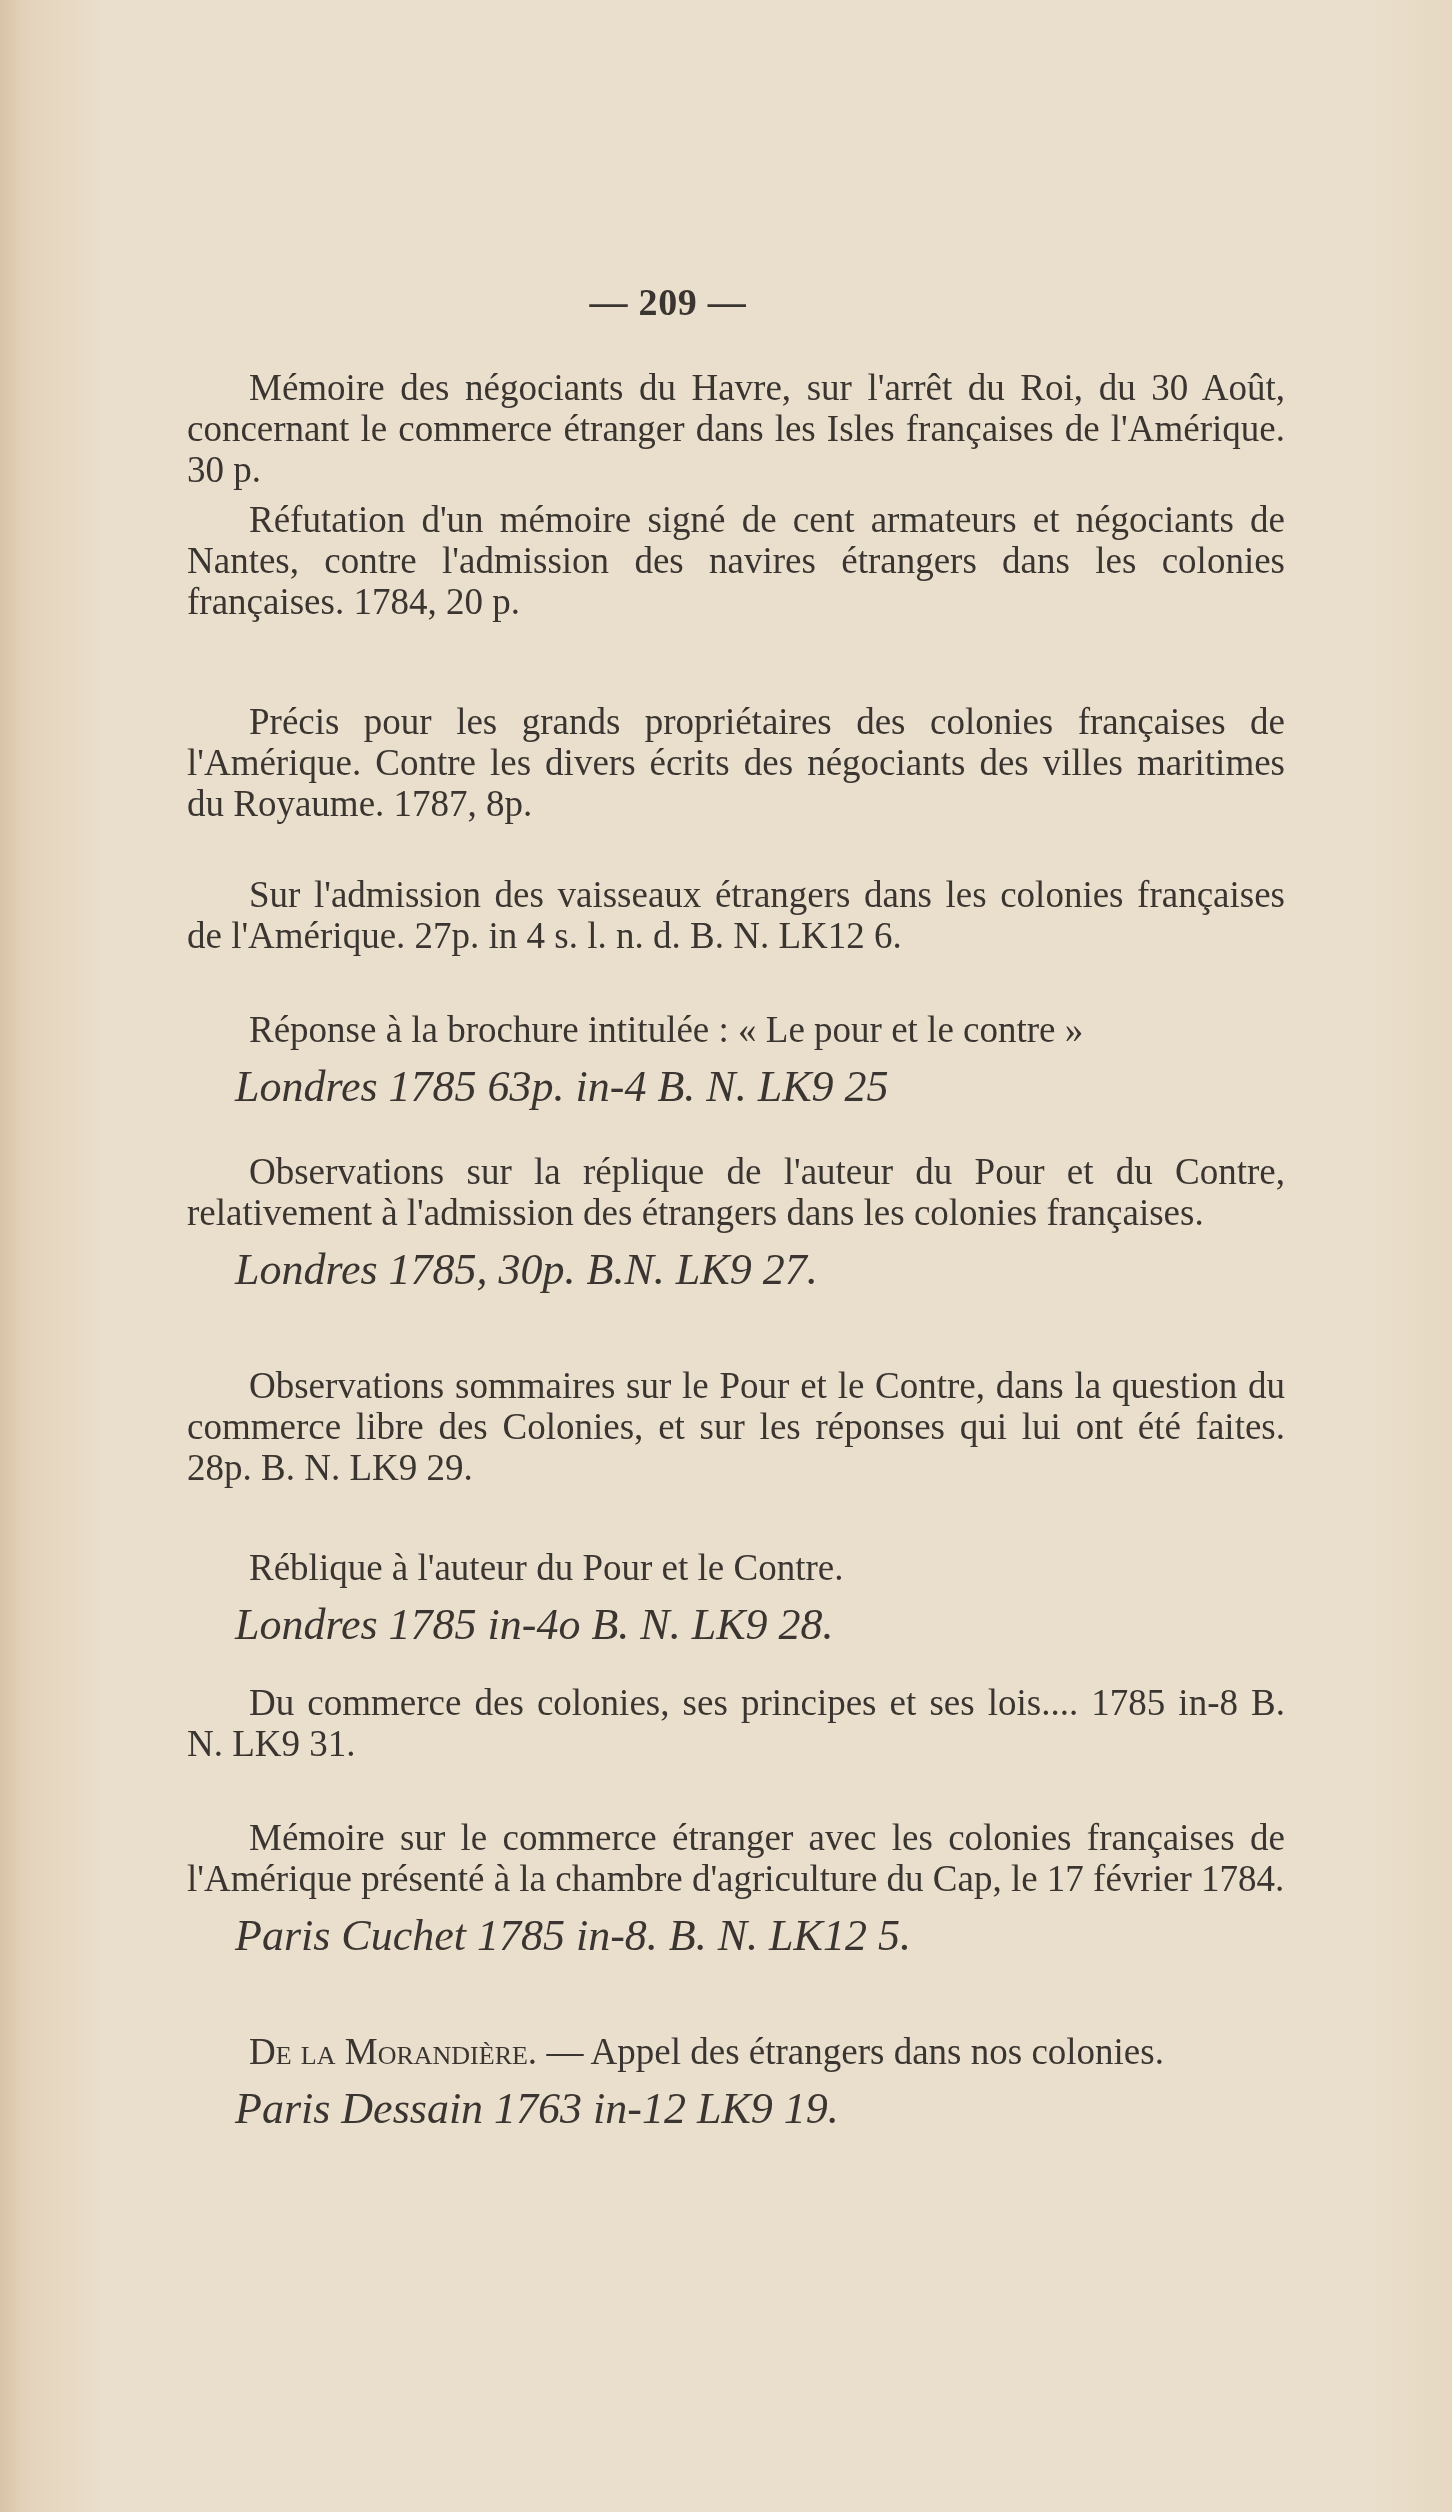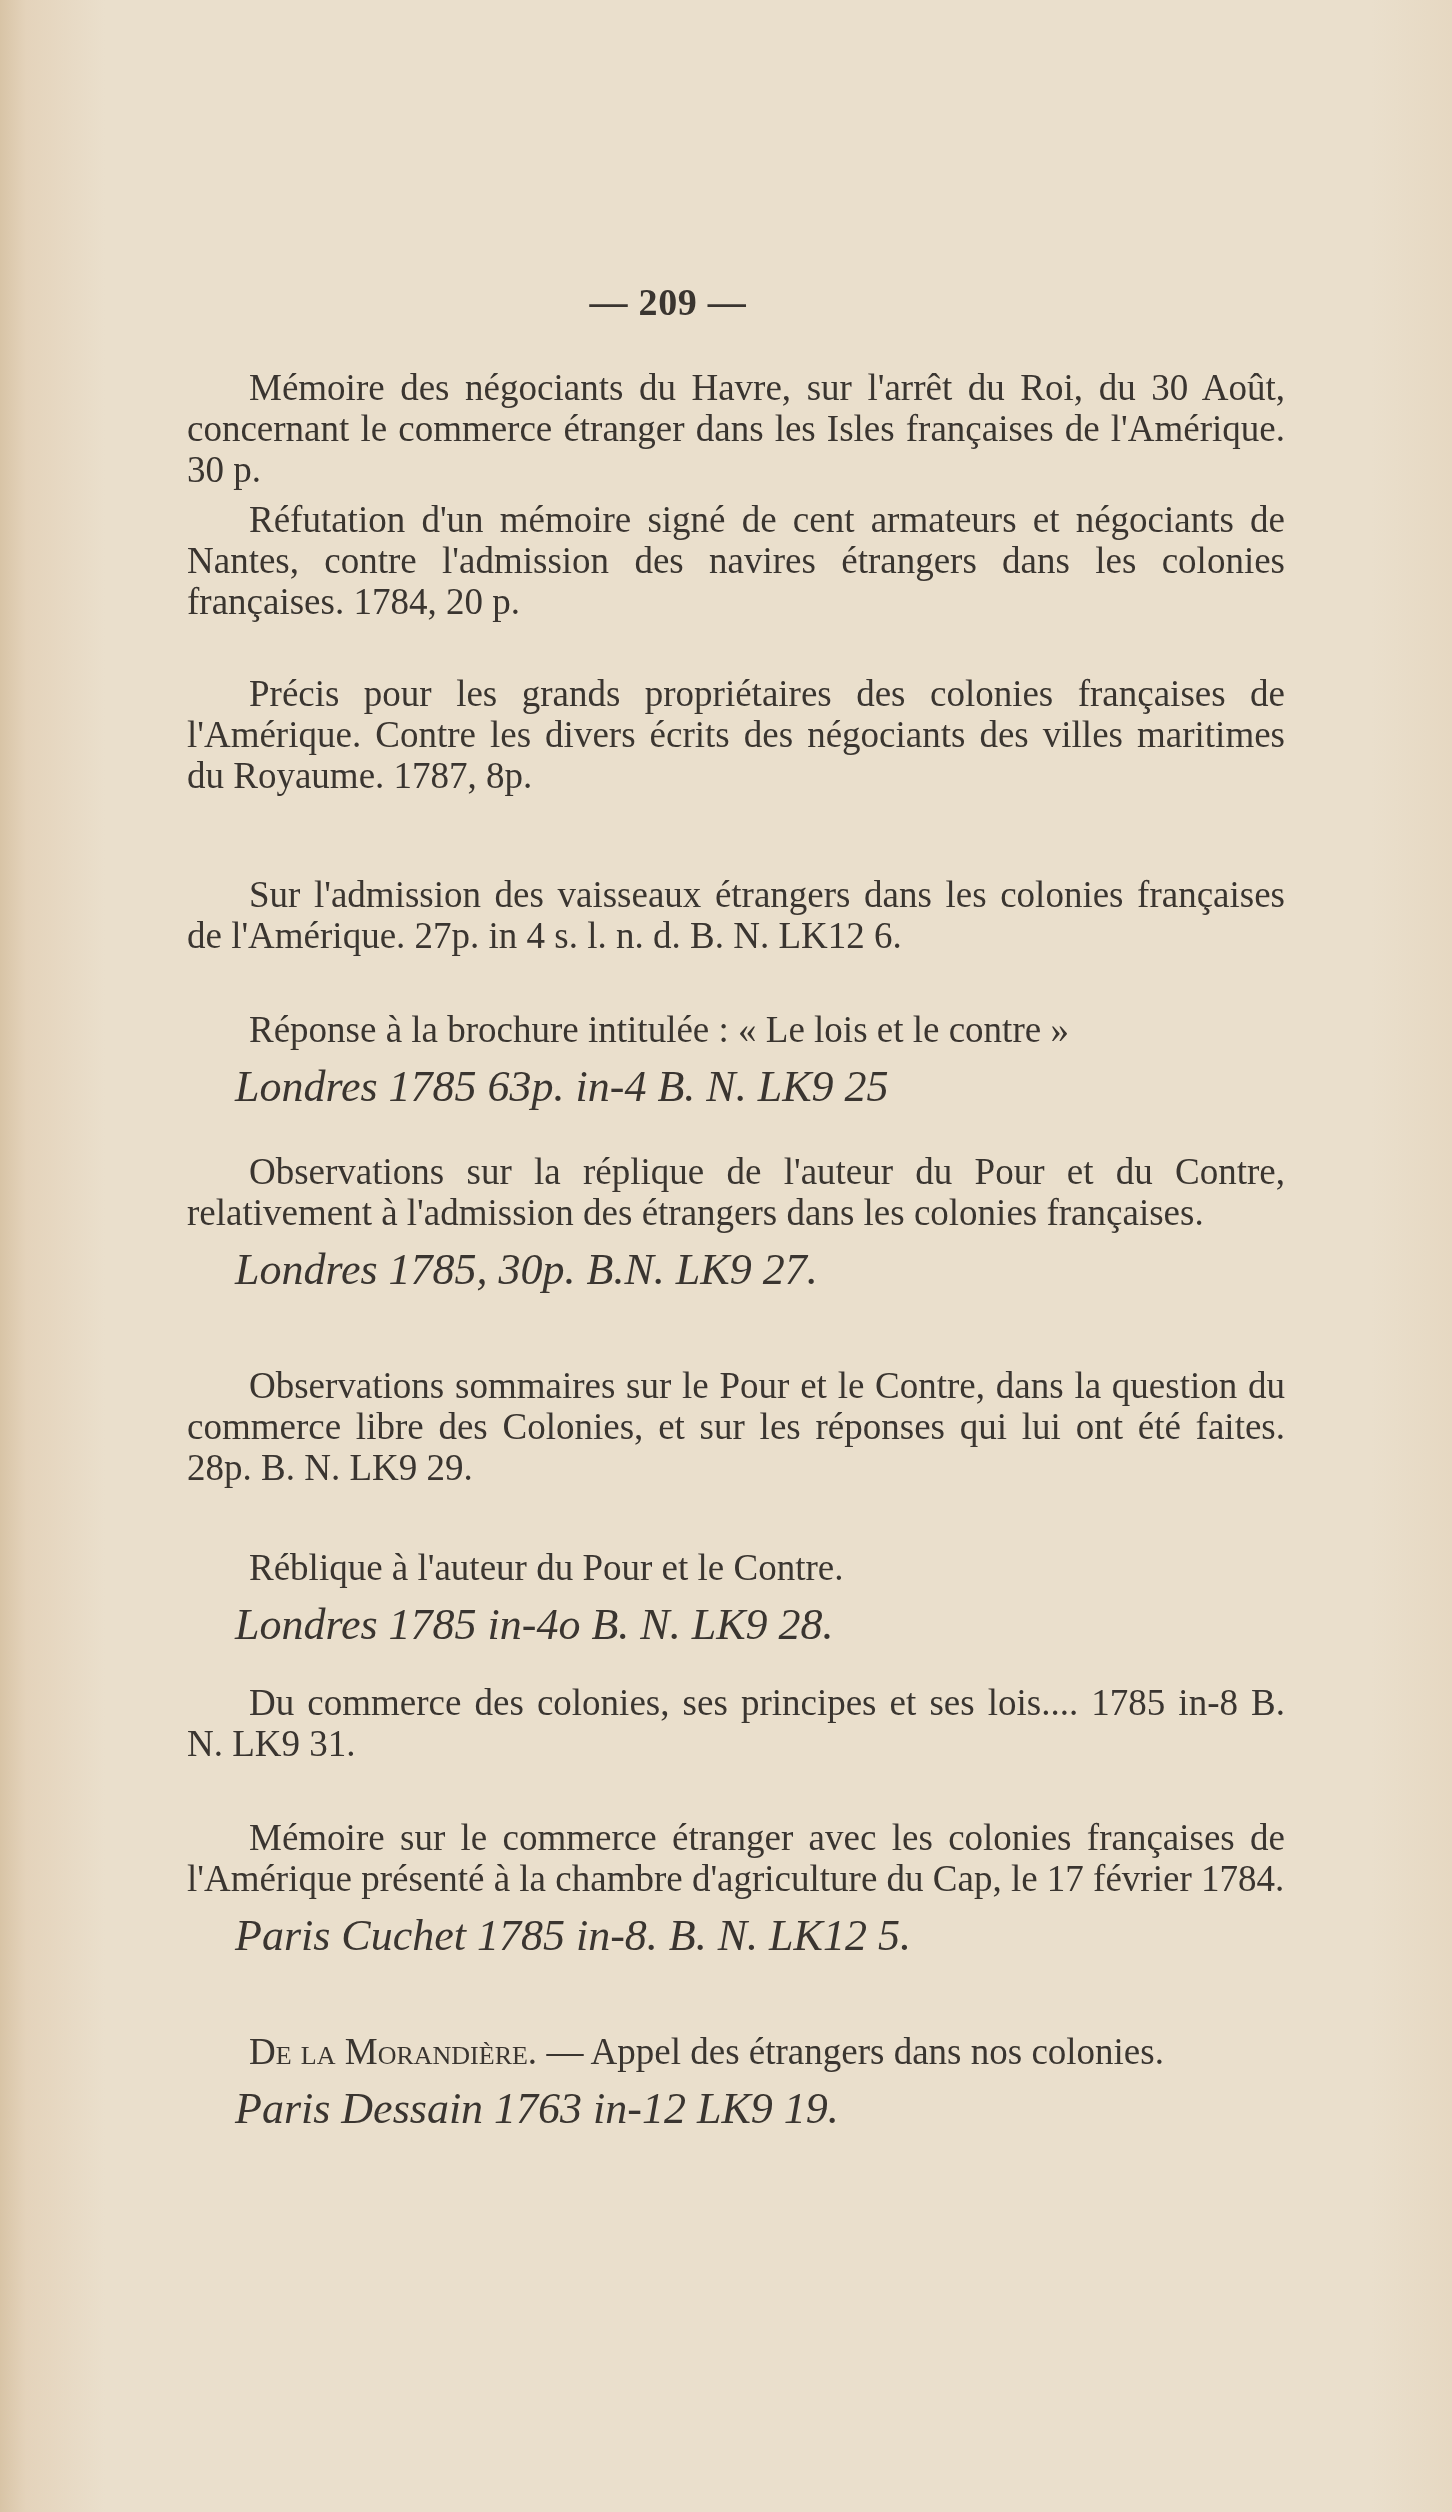--- a/index.html
+++ b/index.html
@@ -34,28 +34,28 @@
 
 <div class="page-number">— 209 —</div>
 
 <div class="entries">
   <div class="entry" style="top:353px">
     <p>Mémoire des négociants du Havre, sur l'arrêt du Roi, du 30 Août, concernant le commerce étranger dans les Isles françaises de l'Amérique. 30 p.</p>
   </div>
   <div class="entry" style="top:485px">
     <p>Réfutation d'un mémoire signé de cent armateurs et négociants de Nantes, contre l'admission des navires étrangers dans les colonies françaises. 1784, 20 p.</p>
   </div>
-  <div class="entry" style="top:659px">
+  <div class="entry" style="top:687px">
     <p>Précis pour les grands propriétaires des colonies françaises de l'Amérique. Contre les divers écrits des négociants des villes maritimes du Royaume. 1787, 8p.</p>
   </div>
   <div class="entry" style="top:860px">
     <p>Sur l'admission des vaisseaux étrangers dans les colonies françaises de l'Amérique. 27p. in 4 s. l. n. d. B. N. LK12 6.</p>
   </div>
   <div class="entry" style="top:995px">
-    <p>Réponse à la brochure intitulée : « Le lois et le contre »</p>
+    <p>Réponse à la brochure intitulée : « Le pour et le contre »</p>
     <div class="ref">Londres 1785 63p. in-4 B. N. LK9 25</div>
   </div>
   <div class="entry" style="top:1137px">
     <p>Observations sur la réplique de l'auteur du Pour et du Contre, relativement à l'admission des étrangers dans les colonies françaises.</p>
     <div class="ref">Londres 1785, 30p. B.N. LK9 27.</div>
   </div>
   <div class="entry" style="top:1351px">
     <p>Observations sommaires sur le Pour et le Contre, dans la question du commerce libre des Colonies, et sur les réponses qui lui ont été faites. 28p. B. N. LK9 29.</p>
   </div>
   <div class="entry" style="top:1533px">

